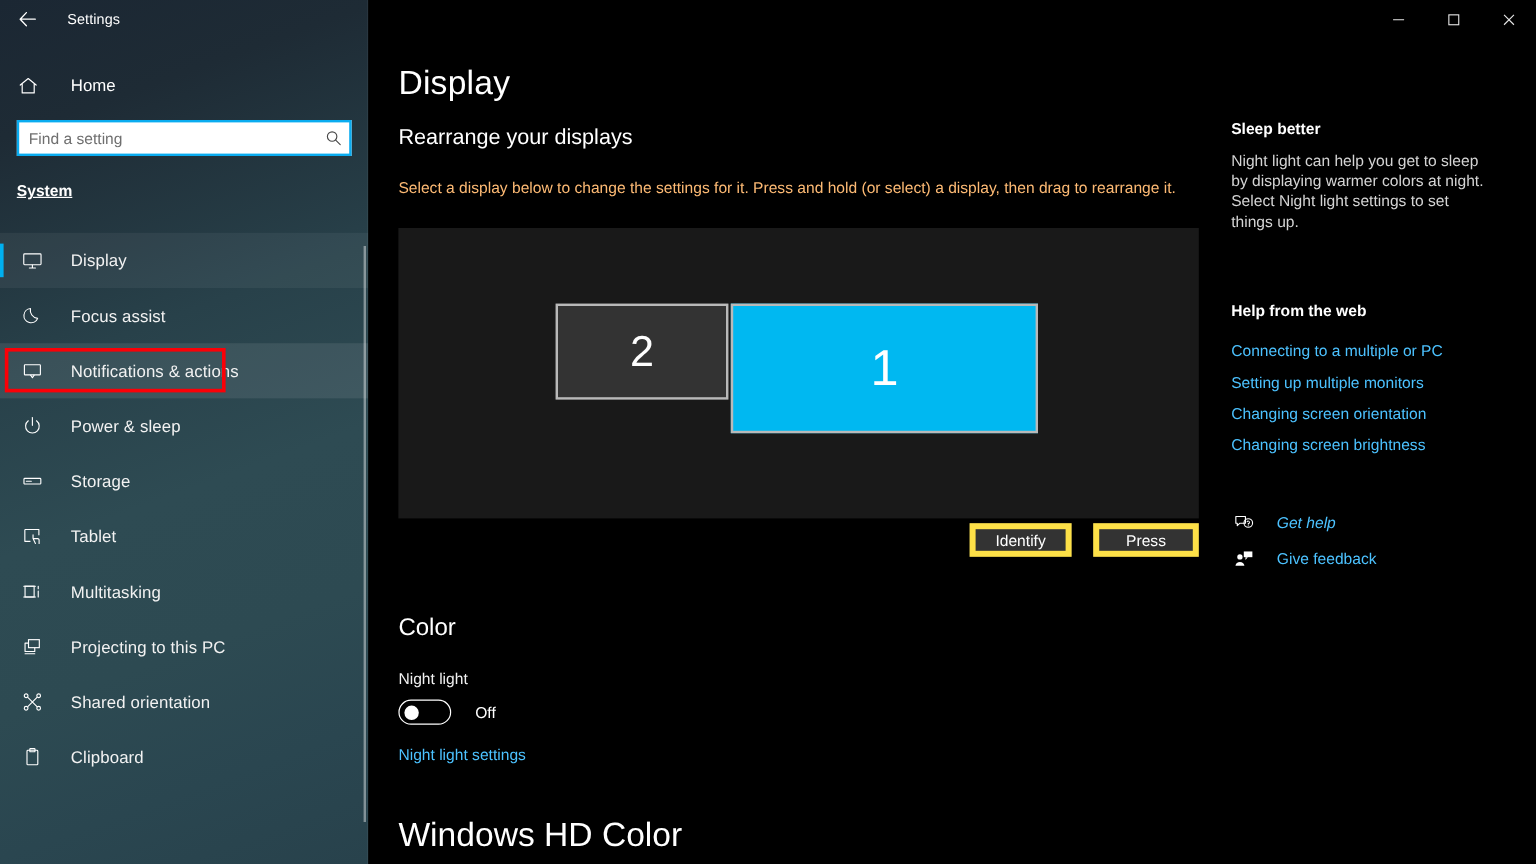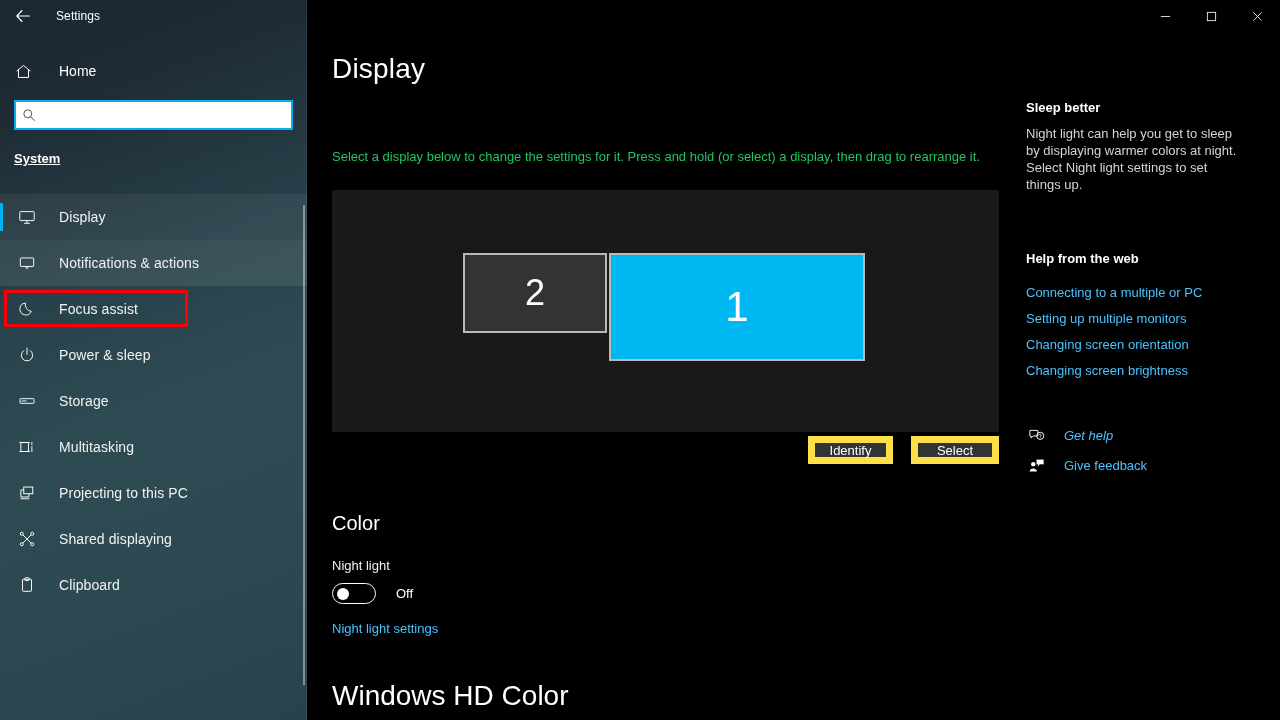--- a/index.html
+++ b/index.html
@@ -102,38 +102,38 @@
   }
   .wc {
     width:46px; height:32px; display:flex; align-items:center; justify-content:center;
     color:#e8e8e8;
   }
 
   
   .main { position:absolute; left:307px; top:0; width:711px; height:720px; background:#000; }
   .page-title { position:absolute; left:25px; top:53px; font-size:28px; font-weight:400; color:#fff; letter-spacing:.2px; }
   .h2 { position:absolute; left:25px; top:104px; font-size:18px; font-weight:400; color:#fff; }
-  .desc { position:absolute; left:25px; top:149px; font-size:13px; color:#22c55e; white-space:nowrap;text-align:center; }
+  .desc { position:absolute; left:25px; top:149px; font-size:13px; color:#fdba74; white-space:nowrap;text-align:center; }
 
   .monitor-panel {
     position:absolute; left:25px; top:190px; width:667px; height:242px;
     background:#191919;
   }
   .mon {
     position:absolute; display:flex; align-items:center; justify-content:center;
     border:2px solid #b9b9b9;
   }
   .mon2 { left:131px; top:63px; width:144px; height:80px; background:#333333; }
   .mon1 { left:277px; top:63px; width:256px; height:108px; background:#00b8f1; }
   .mon .num { font-size:36px; font-weight:300; color:#ffffff; line-height:1; }
   .mon1 .num { font-size:42px; }
 
   .btnrow { position:absolute; left:0; top:436px; width:711px; }
   .btn {
-    position:absolute; height:28px; background:#333333; border:7px solid #fde047;
+    position:absolute; height:28px; background:#333333; border:5px solid #fde047;
     color:#ffffff; font-family:"Liberation Sans", sans-serif; font-size:13px;
     display:flex; align-items:center; justify-content:center; cursor:default;
   }
   .btn-identify { left:501px; top:0; width:85px; }
   .btn-detect  { left:604px; top:0; width:88px; }
 
   .h2b { position:absolute; left:25px; top:512px; font-size:20px; font-weight:400; color:#fff; }
   .sublabel { position:absolute; left:25px; top:558px; font-size:13px; color:#f0f0f0; }
 
   .toggle-row { position:absolute; left:25px; top:583px; display:flex; align-items:center; }
@@ -187,20 +187,21 @@
     <div class="home-row">
       <span class="home-icon">
         <svg width="17" height="17" viewBox="0 0 18 18" aria-hidden="true">
           <path d="M2 8.3 L9 2.6 L16 8.3 M3.7 7.1 V15.3 H14.3 V7.1" fill="none" stroke="currentColor" stroke-width="1.05" stroke-linecap="round" stroke-linejoin="round"></path>
         </svg>
       </span>
       <span class="home-label">Home</span>
     </div>
 
     <div class="search-wrap">
+      <input class="search-input" type="text" value="" placeholder="Find a setting" style="">
       <span class="search-icon">
         <svg width="14" height="14" viewBox="0 0 16 16" aria-hidden="true">
           <circle cx="6.6" cy="6.6" r="4.5" fill="none" stroke="currentColor" stroke-width="1.1"></circle>
           <path d="M10 10 L14.3 14.3" fill="none" stroke="currentColor" stroke-width="1.1" stroke-linecap="round"></path>
         </svg>
       </span>
     </div>
 
     <div class="section-title">System</div>
 
@@ -211,59 +212,68 @@
           <svg width="18" height="18" viewBox="0 0 20 20" aria-hidden="true">
             <rect x="2" y="4" width="16" height="10" rx="0.8" fill="none" stroke="currentColor" stroke-width="1.05"></rect>
             <path d="M7.2 17 H12.8" stroke="currentColor" stroke-width="1.05" stroke-linecap="round"></path>
             <path d="M10 14 V17" stroke="currentColor" stroke-width="1.05"></path>
           </svg>
         </span>
         <span class="lbl">Display</span>
       </div>
 
 
+      <div class="navitem">
+        <span class="ico">
+          <svg width="18" height="18" viewBox="0 0 20 20" aria-hidden="true">
+            <path d="M14.8 12.6 A6.6 6.6 0 1 1 8.2 3.4 A7.7 7.7 0 0 0 14.8 12.6 Z" fill="none" stroke="currentColor" stroke-width="1.05" stroke-linejoin="round"></path>
+          </svg>
+        </span>
+        <span class="lbl">Focus assist</span>
+      </div>
+
       <div class="navitem hovered">
         <span class="ico">
           <svg width="18" height="18" viewBox="0 0 20 20" aria-hidden="true">
             <rect x="2.6" y="4.4" width="14.8" height="9.4" rx="0.6" fill="none" stroke="currentColor" stroke-width="1.05"></rect>
             <path d="M8.2 13.8 L10 16.4 L11.8 13.8" fill="none" stroke="currentColor" stroke-width="1.05" stroke-linejoin="round"></path>
           </svg>
         </span>
         <span class="lbl">Notifications &amp; actions</span>
       </div>
 
       <div class="navitem">
         <span class="ico">
           <svg width="18" height="18" viewBox="0 0 20 20" aria-hidden="true">
-            <path d="M14.8 12.6 A6.6 6.6 0 1 1 8.2 3.4 A7.7 7.7 0 0 0 14.8 12.6 Z" fill="none" stroke="currentColor" stroke-width="1.05" stroke-linejoin="round"></path>
-          </svg>
-        </span>
-        <span class="lbl">Focus assist</span>
-      </div>
-
-      <div class="navitem">
-        <span class="ico">
-          <svg width="18" height="18" viewBox="0 0 20 20" aria-hidden="true">
             <path d="M6.2 5.2 A6.3 6.3 0 1 0 13.8 5.2" fill="none" stroke="currentColor" stroke-width="1.05" stroke-linecap="round"></path>
             <path d="M10 2.2 V9.4" fill="none" stroke="currentColor" stroke-width="1.05" stroke-linecap="round"></path>
           </svg>
         </span>
         <span class="lbl">Power &amp; sleep</span>
       </div>
 
       <div class="navitem">
         <span class="ico">
           <svg width="18" height="18" viewBox="0 0 20 20" aria-hidden="true">
             <rect x="2.2" y="7.4" width="15.6" height="5.2" rx="0.8" fill="none" stroke="currentColor" stroke-width="1.05"></rect>
             <path d="M4.4 10 H9" stroke="currentColor" stroke-width="1.05" stroke-linecap="round"></path>
           </svg>
         </span>
         <span class="lbl">Storage</span>
       </div>
 
+      <div class="navitem">
+        <span class="ico">
+          <svg width="18" height="18" viewBox="0 0 20 20" aria-hidden="true">
+            <path d="M3 3.6 H16 V9 M3 3.6 V14.6 H8.2" fill="none" stroke="currentColor" stroke-width="1.05" stroke-linejoin="round"></path>
+            <path d="M10.6 8.6 V12 M10.6 12 L12.8 16.6 M10.6 12 H14.8 A1.4 1.4 0 0 1 16.2 13.4 V16.6" fill="none" stroke="currentColor" stroke-width="1.05" stroke-linecap="round" stroke-linejoin="round"></path>
+          </svg>
+        </span>
+        <span class="lbl">Tablet</span>
+      </div>
 
       <div class="navitem">
         <span class="ico">
           <svg width="18" height="18" viewBox="0 0 20 20" aria-hidden="true">
             <rect x="3.2" y="5" width="8.4" height="10" fill="none" stroke="currentColor" stroke-width="1.05"></rect>
             <path d="M2 5 H12.8 M2 15 H12.8" stroke="currentColor" stroke-width="1.05" stroke-linecap="round"></path>
             <path d="M15.4 5 V7.4 M15.4 9.4 V15" stroke="currentColor" stroke-width="1.05" stroke-linecap="round"></path>
           </svg>
         </span>
         <span class="lbl">Multitasking</span>
@@ -283,21 +293,21 @@
       <div class="navitem">
         <span class="ico">
           <svg width="18" height="18" viewBox="0 0 20 20" aria-hidden="true">
             <circle cx="4.2" cy="4.2" r="1.7" fill="none" stroke="currentColor" stroke-width="1.05"></circle>
             <circle cx="15.8" cy="4.2" r="1.7" fill="none" stroke="currentColor" stroke-width="1.05"></circle>
             <circle cx="4.2" cy="15.8" r="1.7" fill="none" stroke="currentColor" stroke-width="1.05"></circle>
             <circle cx="15.8" cy="15.8" r="1.7" fill="none" stroke="currentColor" stroke-width="1.05"></circle>
             <path d="M5.5 5.5 L14.5 14.5 M14.5 5.5 L5.5 14.5" stroke="currentColor" stroke-width="1.05"></path>
           </svg>
         </span>
-        <span class="lbl">Shared displaying</span>
+        <span class="lbl">Shared orientation</span>
       </div>
 
       <div class="navitem">
         <span class="ico">
           <svg width="18" height="18" viewBox="0 0 20 20" aria-hidden="true">
             <rect x="5" y="3.6" width="10" height="13.4" rx="0.8" fill="none" stroke="currentColor" stroke-width="1.05"></rect>
             <rect x="7.6" y="2" width="4.8" height="3" rx="0.6" fill="none" stroke="currentColor" stroke-width="1.05"></rect>
           </svg>
         </span>
         <span class="lbl">Clipboard</span>
@@ -325,34 +335,35 @@
     <div class="wc">
       <svg width="11" height="11" viewBox="0 0 12 12" aria-hidden="true">
         <path d="M1.5 1.5 L10.5 10.5 M10.5 1.5 L1.5 10.5" stroke="currentColor" stroke-width="1"></path>
       </svg>
     </div>
   </div>
 
   <div class="main">
 
     <div class="page-title">Display</div>
+    <div class="h2">Rearrange your displays</div>
     <div class="desc">Select a display below to change the settings for it. Press and hold (or select) a display, then drag to rearrange it.</div>
 
     <div class="monitor-panel">
       <div class="mon mon2">
         <span class="num">2</span>
       </div>
       <div class="mon mon1" style="background: rgb(0, 184, 241);">
         <span class="num">1</span>
       </div>
     </div>
 
     <div class="btnrow">
       <div class="btn btn-identify">Identify</div>
-      <div class="btn btn-detect">Select</div>
+      <div class="btn btn-detect">Press</div>
     </div>
 
     <div class="h2b">Color</div>
     <div class="sublabel">Night light</div>
 
     <div class="toggle-row">
       <div class="toggle">
         <span class="knob"></span>
       </div>
       <span class="toggle-state">Off</span>

